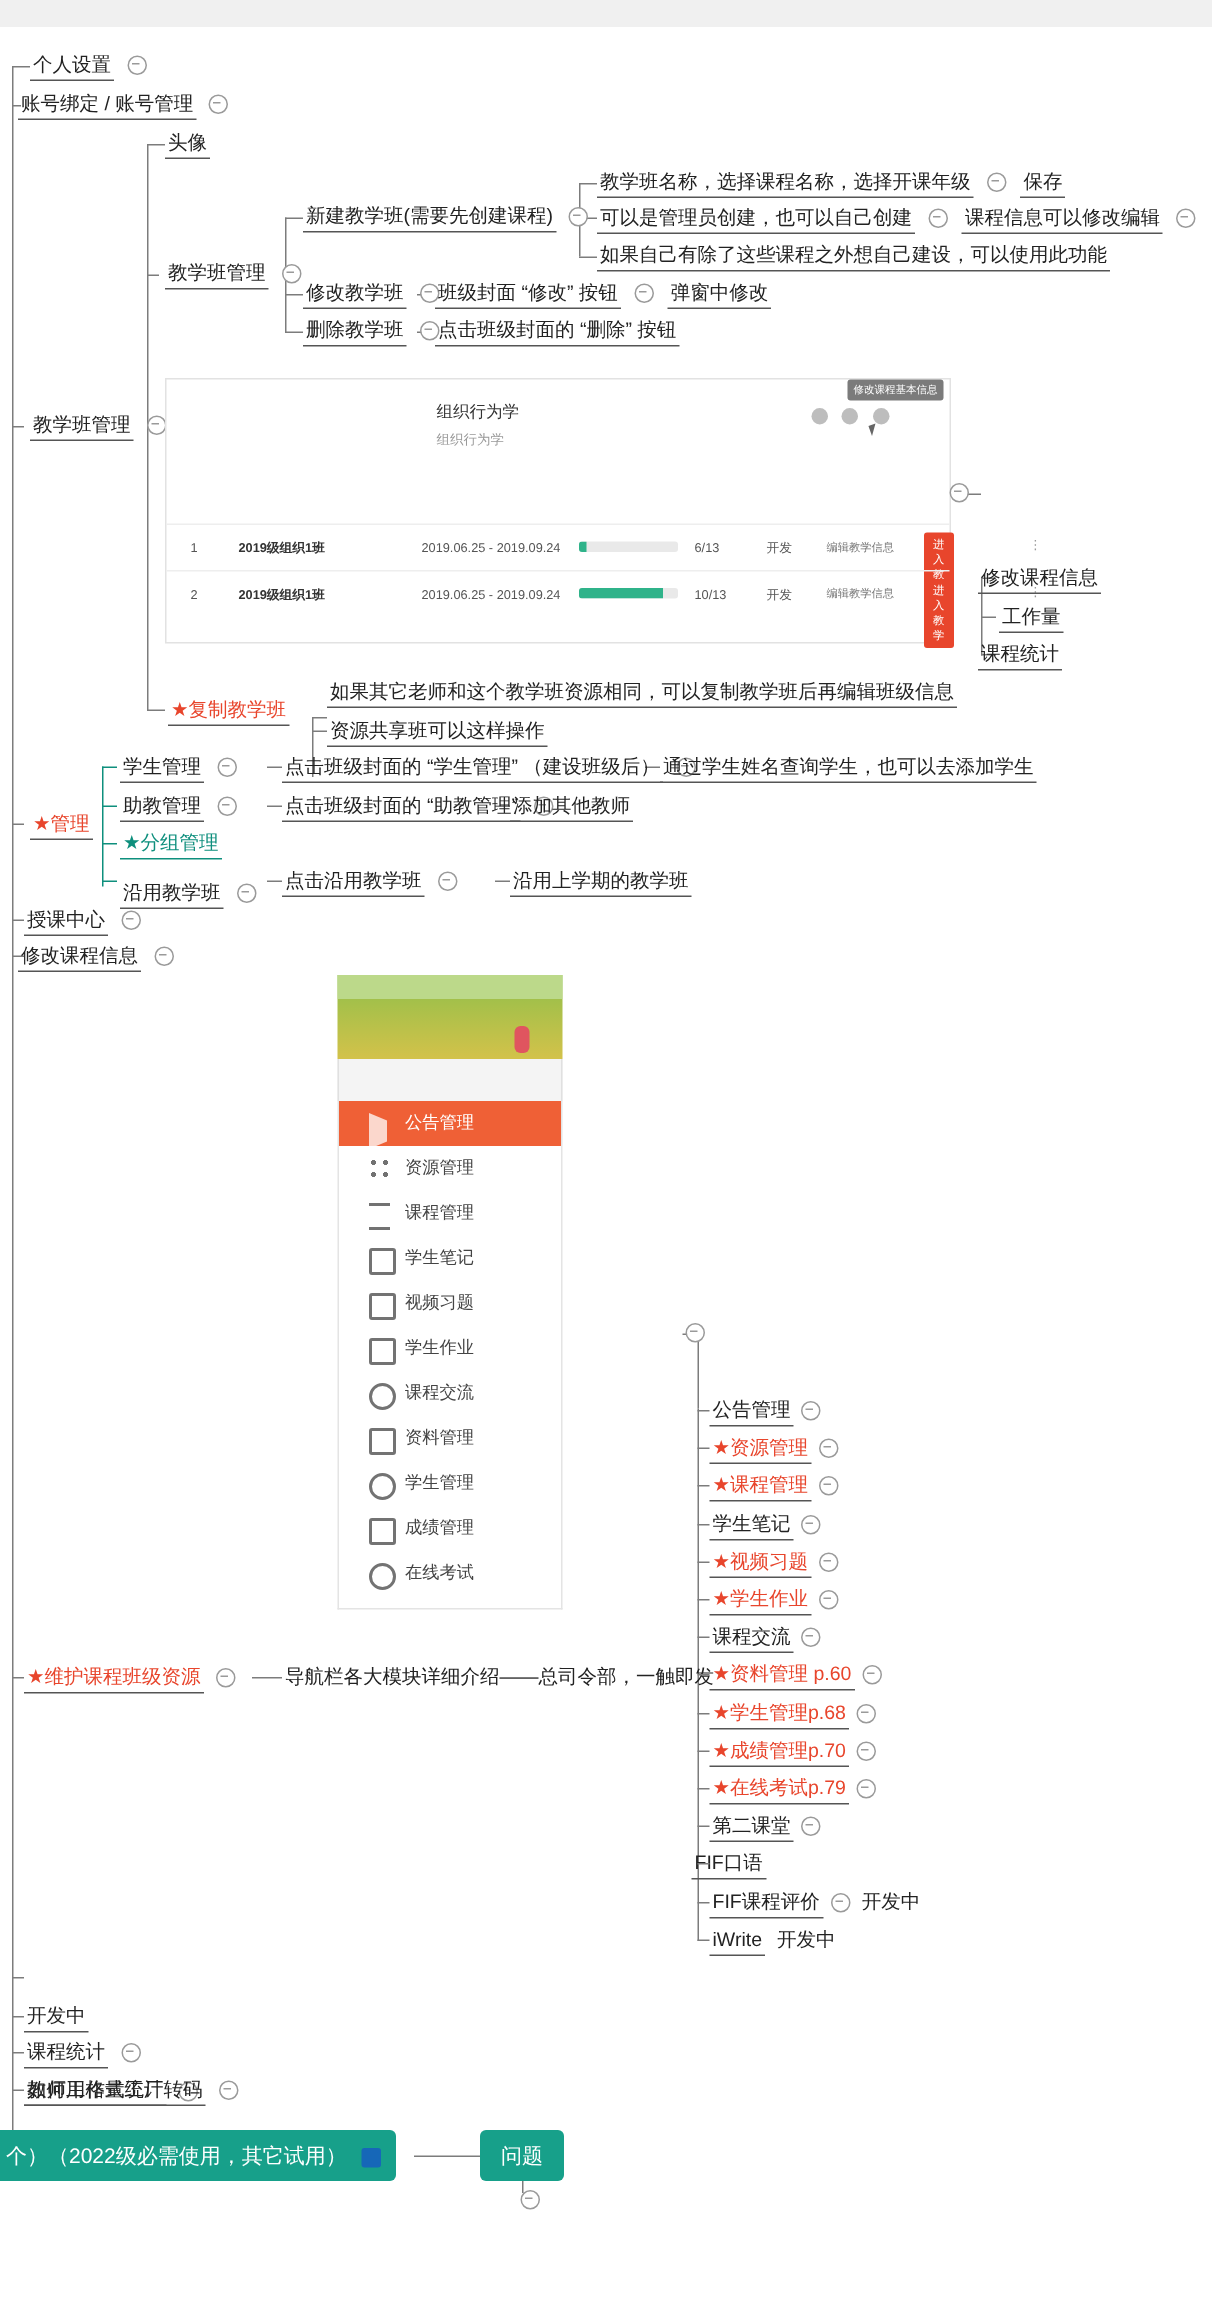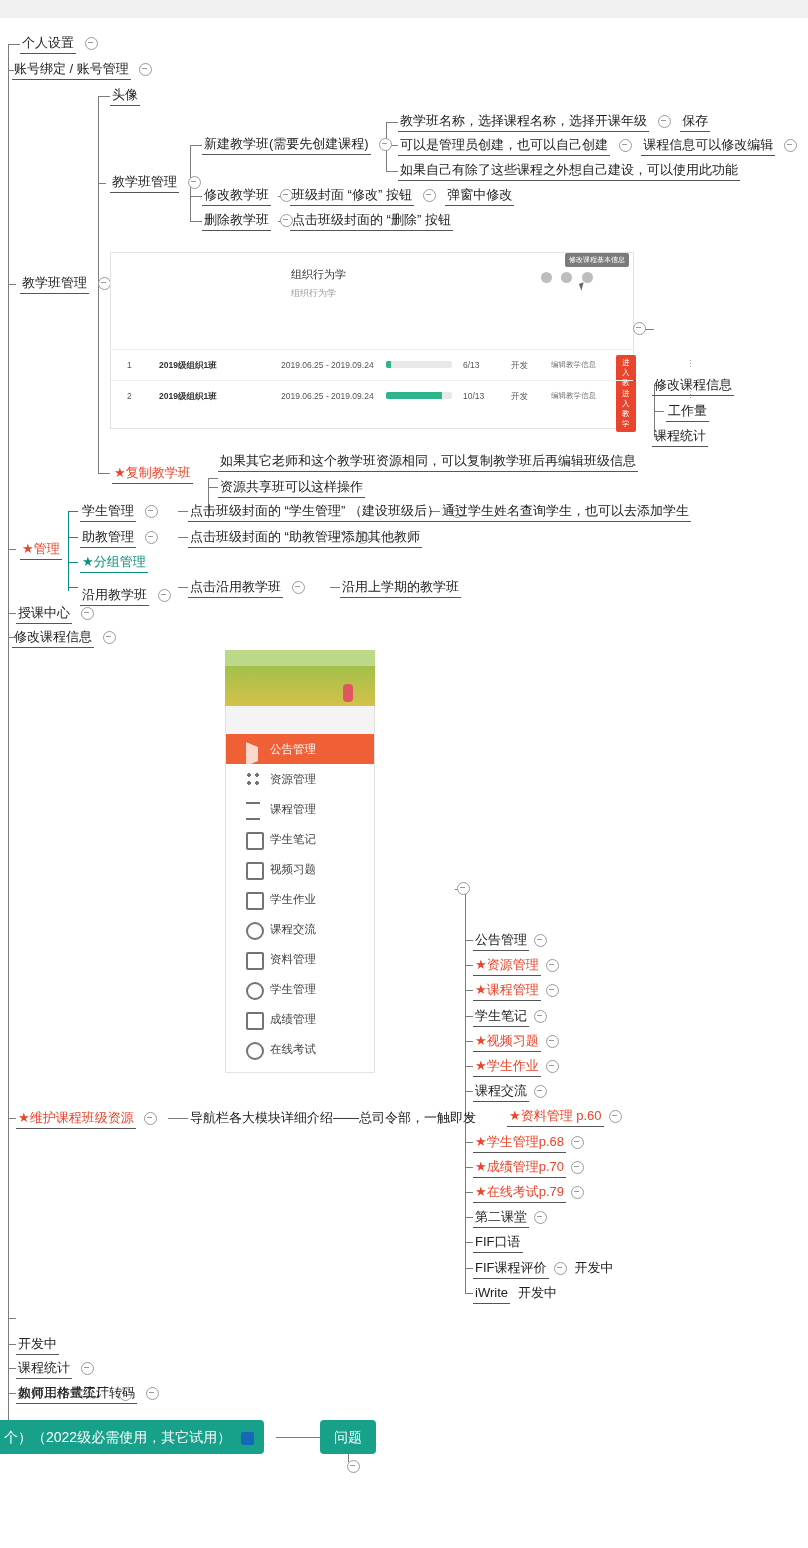--- a/index.html
+++ b/index.html
@@ -383,26 +383,26 @@
 </div>
 
 <div id="right-list">
     <div class="node" style="left: 473px; top: 931px;"><span class="txt ul">公告管理</span><span class="collapse"></span></div>
     <div class="node" style="left: 473px; top: 956.2px;"><span class="txt ul star">★资源管理</span><span class="collapse"></span></div>
     <div class="node" style="left: 473px; top: 981.4px;"><span class="txt ul star">★课程管理</span><span class="collapse"></span></div>
     <div class="node" style="left: 473px; top: 1006.6px;"><span class="txt ul">学生笔记</span><span class="collapse"></span></div>
     <div class="node" style="left: 473px; top: 1031.8px;"><span class="txt ul star">★视频习题</span><span class="collapse"></span></div>
     <div class="node" style="left: 473px; top: 1057px;"><span class="txt ul star">★学生作业</span><span class="collapse"></span></div>
     <div class="node" style="left: 473px; top: 1082.2px;"><span class="txt ul">课程交流</span><span class="collapse"></span></div>
-    <div class="node" style="left: 473px; top: 1107.4px; padding-left: 34px;"><span class="txt ul star">★资料管理 p.60</span><span class="collapse"></span></div>
+    <div class="node" style="left: 473px; top: 1107.4px;"><span class="txt ul star">★资料管理 p.60</span><span class="collapse"></span></div>
     <div class="node" style="left: 473px; top: 1132.6px;"><span class="txt ul star">★学生管理p.68</span><span class="collapse"></span></div>
     <div class="node" style="left: 473px; top: 1157.8px;"><span class="txt ul star">★成绩管理p.70</span><span class="collapse"></span></div>
     <div class="node" style="left: 473px; top: 1183px;"><span class="txt ul star">★在线考试p.79</span><span class="collapse"></span></div>
     <div class="node" style="left: 473px; top: 1208.2px;"><span class="txt ul">第二课堂</span><span class="collapse"></span></div>
-    <div class="node" style="left: 473px; top: 1233.4px;"><span class="txt ul">FIF口语</span></div>
+    <div class="node" style="left: 461px; top: 1233.4px;"><span class="txt ul">FIF口语</span></div>
     <div class="node" style="left: 473px; top: 1258.6px;"><span class="txt ul">FIF课程评价</span><span class="collapse"></span><span class="txt" style="margin-left: 6px;">开发中</span></div>
     <div class="node" style="left: 473px; top: 1283.8px;"><span class="txt ul">iWrite</span><span class="txt" style="margin-left: 6px;">开发中</span></div>
   </div>
 
 <div class="node" style="left:16px;top:1109px;">
   <span class="txt ul star">★维护课程班级资源</span>
   <span class="collapse"></span>
 </div>
 <div class="node" style="left:188px;top:1109px;">
   <span class="txt">导航栏各大模块详细介绍——总司令部，一触即发</span>

